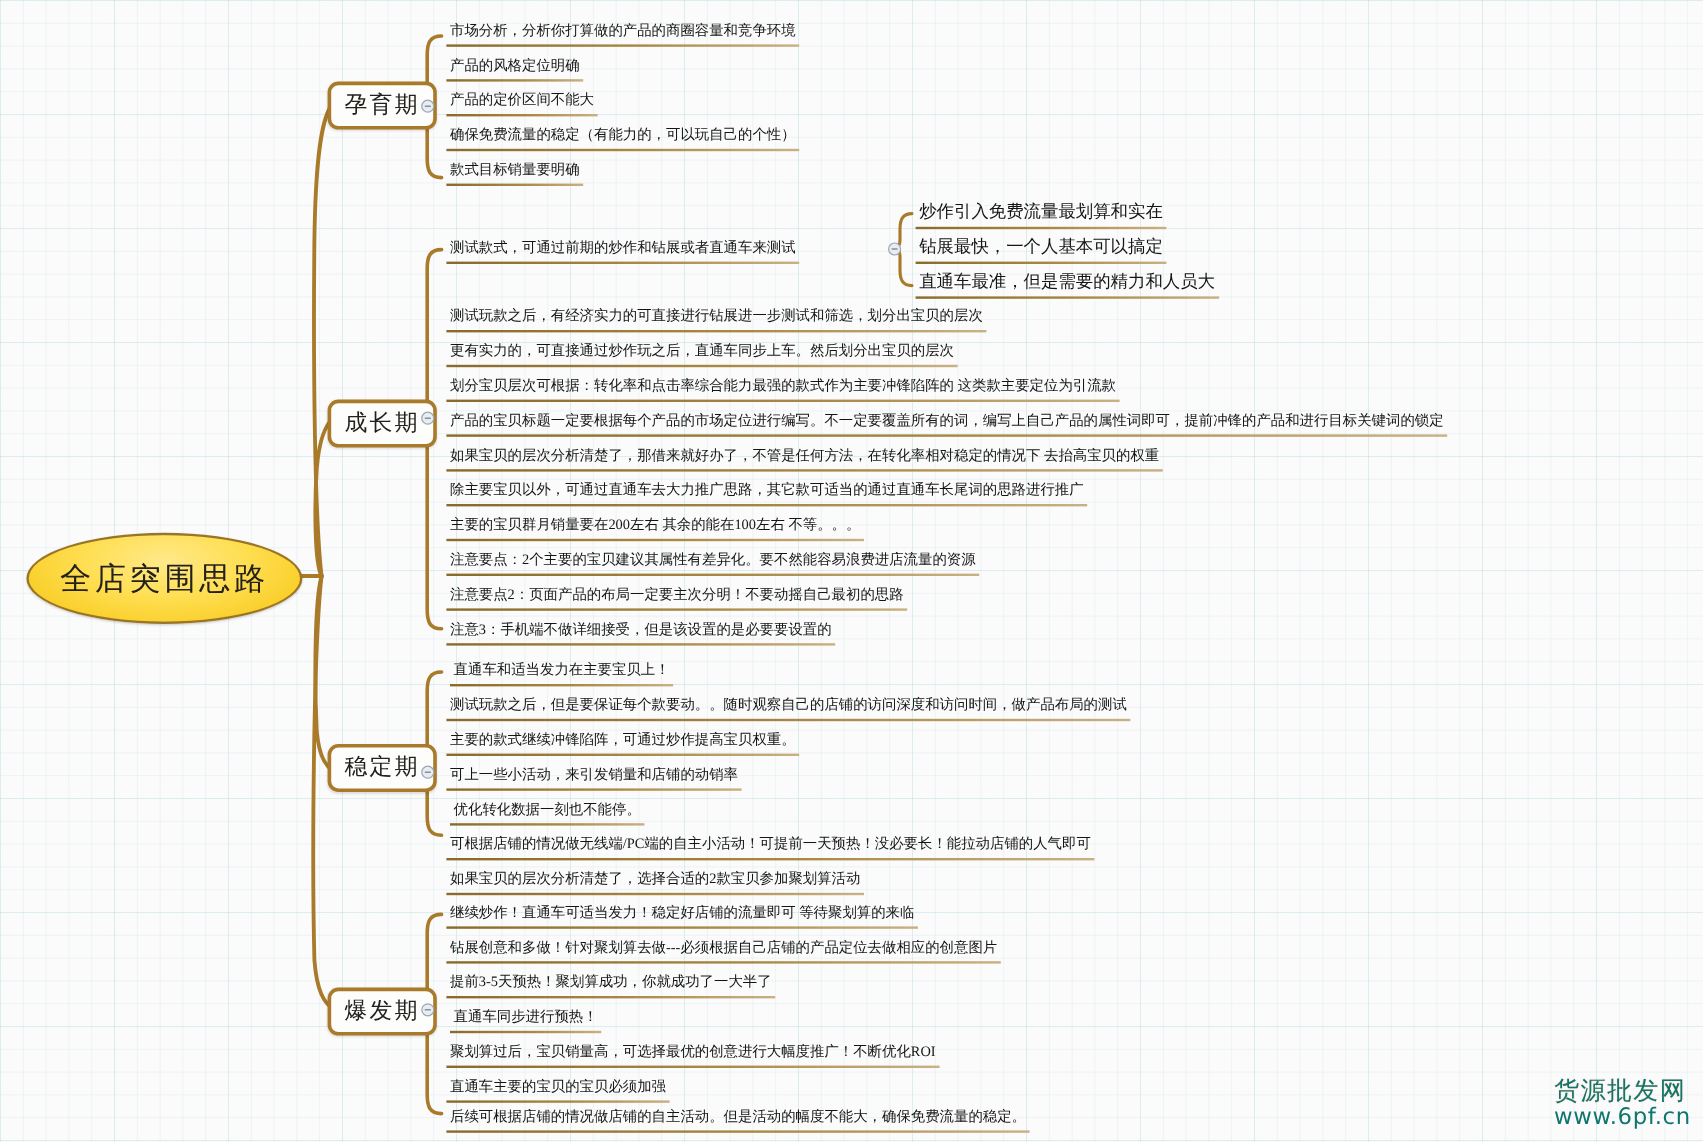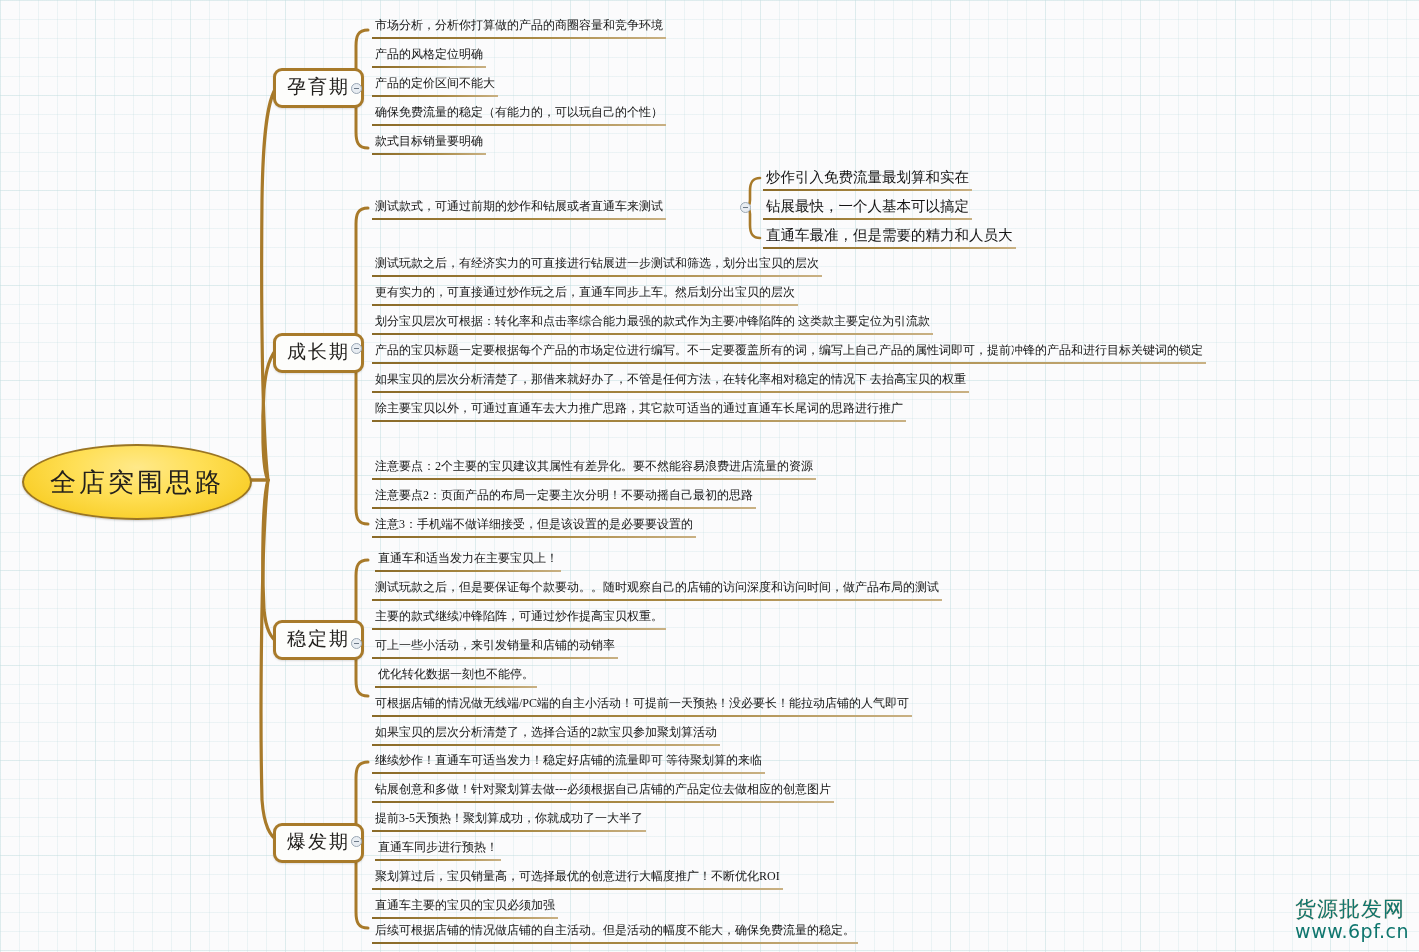--- a/index.html
+++ b/index.html
@@ -176,20 +176,21 @@
   <div class="leaf lv3" style="left:763px; top:168px;">炒作引入免费流量最划算和实在</div>
   <div class="leaf lv3" style="left:763px; top:197px;">钻展最快，一个人基本可以搞定</div>
   <div class="leaf lv3" style="left:763px; top:226px;">直通车最准，但是需要的精力和人员大</div>
 
   <div class="leaf" style="left:372px; top:254px;">测试玩款之后，有经济实力的可直接进行钻展进一步测试和筛选，划分出宝贝的层次</div>
   <div class="leaf" style="left:372px; top:283px;">更有实力的，可直接通过炒作玩之后，直通车同步上车。然后划分出宝贝的层次</div>
   <div class="leaf" style="left:372px; top:312px;">划分宝贝层次可根据：转化率和点击率综合能力最强的款式作为主要冲锋陷阵的 这类款主要定位为引流款</div>
   <div class="leaf" style="left:372px; top:341px;">产品的宝贝标题一定要根据每个产品的市场定位进行编写。不一定要覆盖所有的词，编写上自己产品的属性词即可，提前冲锋的产品和进行目标关键词的锁定</div>
   <div class="leaf" style="left:372px; top:370px;">如果宝贝的层次分析清楚了，那借来就好办了，不管是任何方法，在转化率相对稳定的情况下 去抬高宝贝的权重</div>
   <div class="leaf" style="left:372px; top:399px;">除主要宝贝以外，可通过直通车去大力推广思路，其它款可适当的通过直通车长尾词的思路进行推广</div>
+  <div class="leaf" style="left:372px; top:428px;">主要的宝贝群月销量要在200左右 其余的能在100左右 不等。。。</div>
   <div class="leaf" style="left:372px; top:457px;">注意要点：2个主要的宝贝建议其属性有差异化。要不然能容易浪费进店流量的资源</div>
   <div class="leaf" style="left:372px; top:486px;">注意要点2：页面产品的布局一定要主次分明！不要动摇自己最初的思路</div>
   <div class="leaf" style="left:372px; top:515px;">注意3：手机端不做详细接受，但是该设置的是必要要设置的</div>
 
   <div class="branch-node" style="left:273px; top:620px;">
     <span>稳定期</span>
   </div>
   <div class="toggle" style="left:351px; top:638px;"></div>
 
   <div class="leaf" style="left:375px; top:549px;">直通车和适当发力在主要宝贝上！</div>

